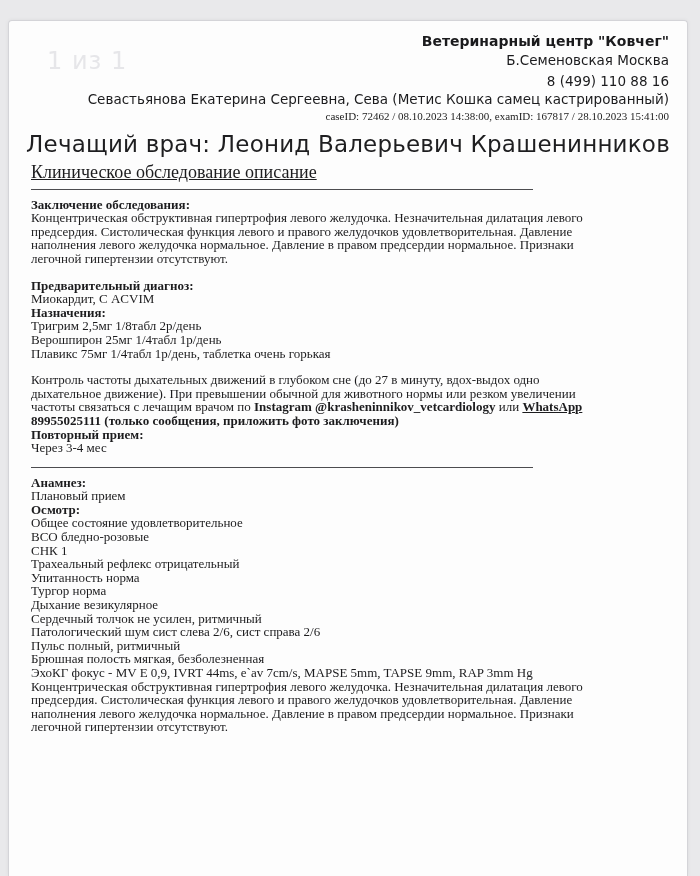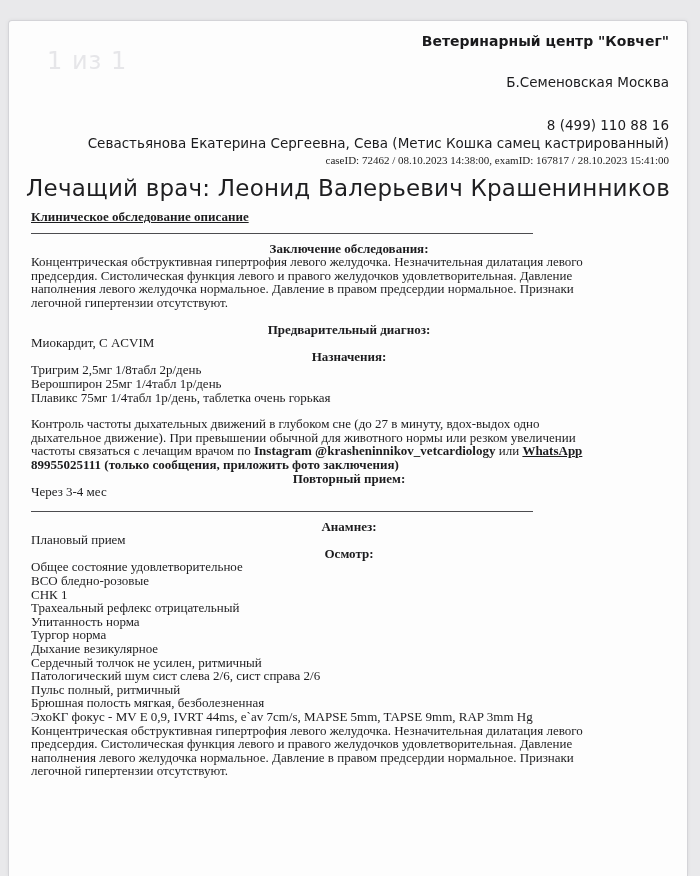--- a/index.html
+++ b/index.html
@@ -31,21 +31,21 @@
     color:#e6e6e9;
     user-select:none;
   }
   .header-block{
     text-align:right;
     padding:10px 18px 0 0;
     font-size:13.5px;
     color:#1b1b1d;
   }
   .clinic-name{font-weight:bold;font-size:14px;margin-top:2px;}
-  .hline{margin-top:24px;line-height:19px;}
+  .hline{margin-top:2px;line-height:19px;}
   .patient-line{margin-top:0;line-height:17px;}
   .case-line{font-size:11px;line-height:16px;color:#222;font-family:Liberation Serif, serif;}
   .doc-title{
     text-align:center;
     font-weight:bold;
     font-size:16.5px;
     margin-top:15px;
   }
   .doctor-line{
     text-align:center;
@@ -54,33 +54,33 @@
     letter-spacing:0.2px;
   }
   .content{
     margin:9px 20px 0 22px;
     font-family:"Liberation Serif","DejaVu Serif",serif;
     font-size:13px;
     line-height:13.6px;
     color:#1c1c1e;
   }
   .section-heading{
-    font-weight:bold;
+    font-weight:normal;
     text-decoration:underline;
-    font-size:13px;
+    font-size:18px;
   }
   .divider{
     border:none;
     border-top:1px solid #4c4c4f;
     width:502px;
     margin:9px 0 0 0;
   }
   .block{margin-top:8px;}
   .gap{margin-top:13px;}
-  .b{font-weight:bold;text-align:center;}
+  .b{font-weight:bold;}
   .pre{white-space:pre-line;}
 </style>
 </head>
 <body>
 
 <div class="page">
 
   <div class="watermark">1 из 1</div>
 
   <div class="header-block">

